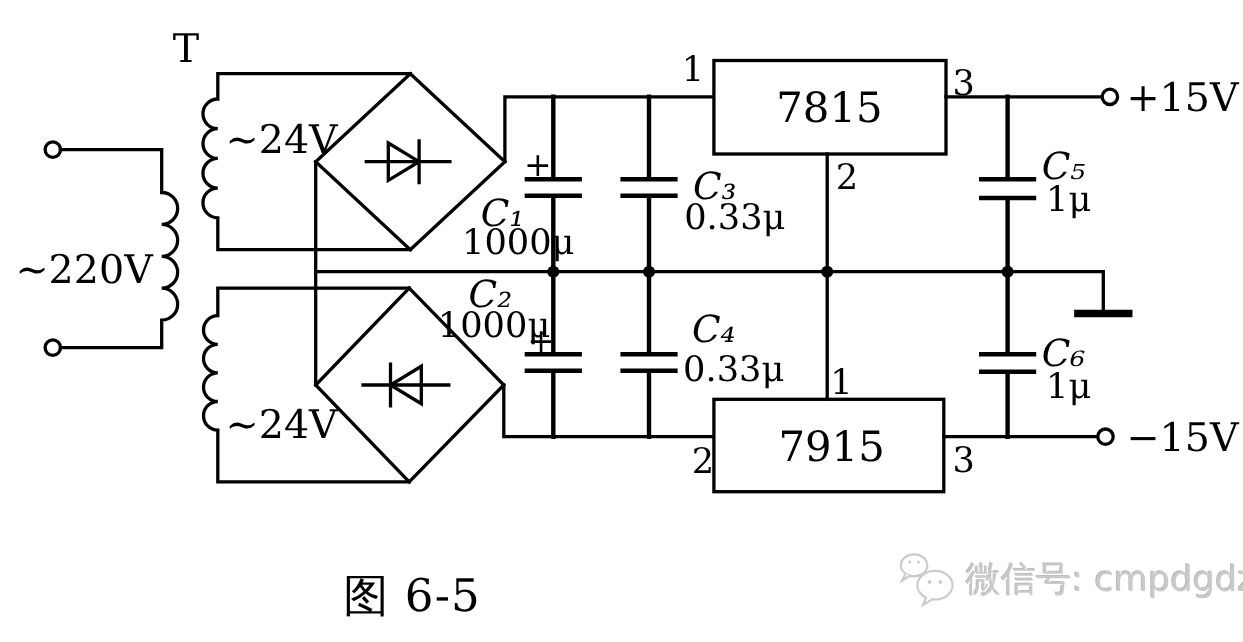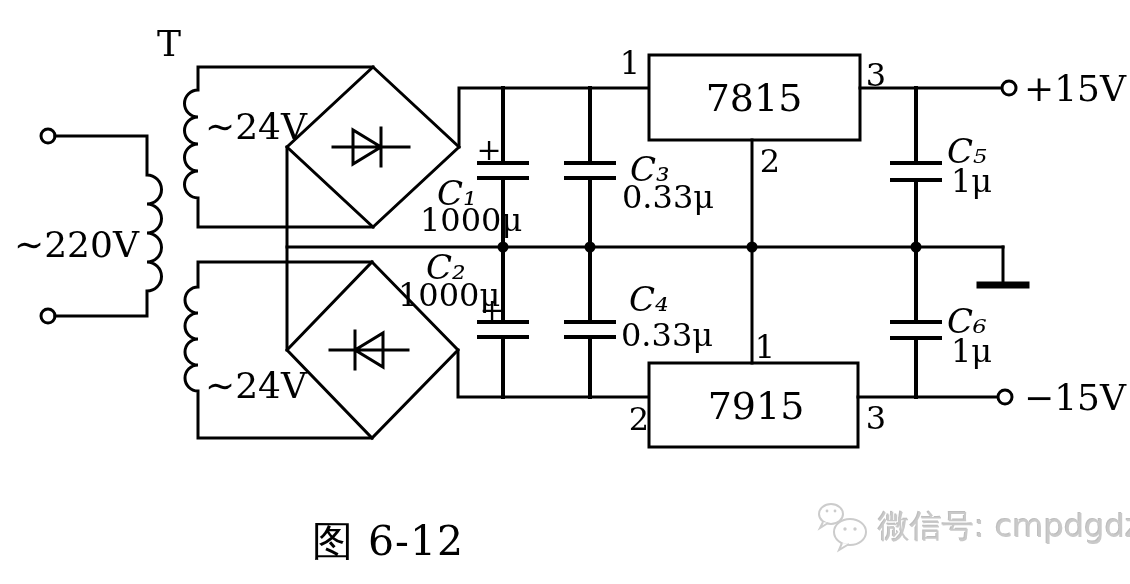--- a/index.html
+++ b/index.html
@@ -123,21 +123,21 @@
   <text class="pin" text-anchor="middle" x="876" y="86">3</text>
   <text class="pin" text-anchor="middle" x="765" y="358">1</text>
   <text class="pin" text-anchor="middle" x="639" y="430">2</text>
   <text class="pin" text-anchor="middle" x="876" y="429">3</text>
 
   <text class="lbl" x="1024" y="101">+15V</text>
   <text class="lbl" x="1024" y="410">−15V</text>
 </svg>
 
 <div id="caption">
-  <span class="fig">图 6-12</span>
+  <span class="fig">图 6-5</span>
 </div>
 
 <div id="watermark">
   <svg width="58" height="58" viewBox="0 0 58 58">
     <g stroke="#cccccc" stroke-width="2" fill="#ffffff">
       <ellipse cx="17" cy="16" rx="12" ry="10"></ellipse>
       <path d="M9,24 L6,30 L14,25" fill="#ffffff"></path>
       <ellipse cx="36" cy="34" rx="16" ry="13"></ellipse>
       <path d="M28,45 L25,52 L35,46" fill="#ffffff"></path>
     </g>

